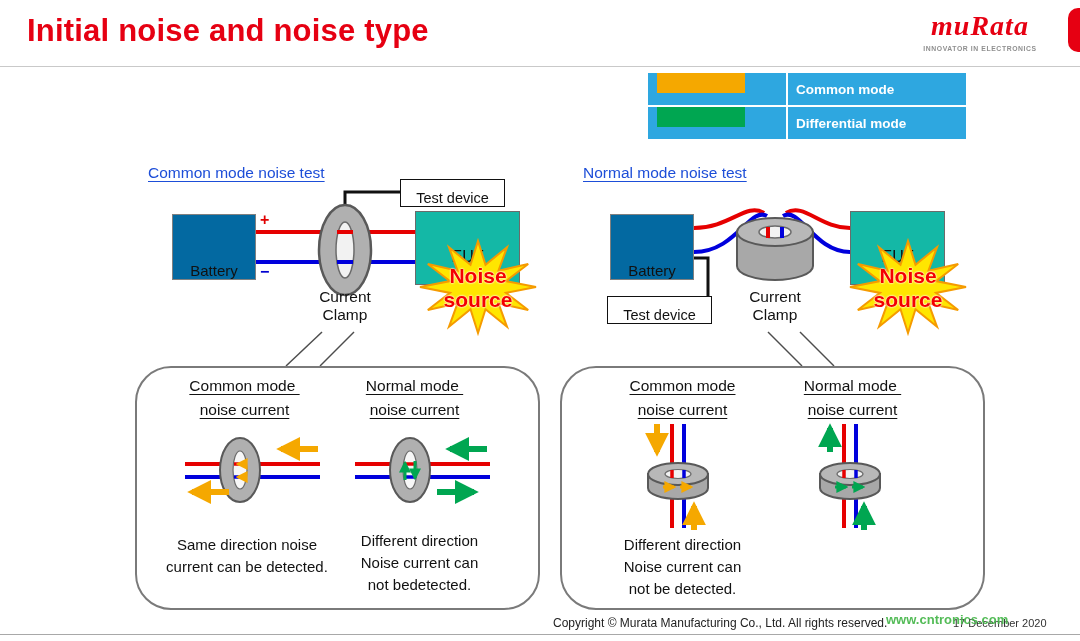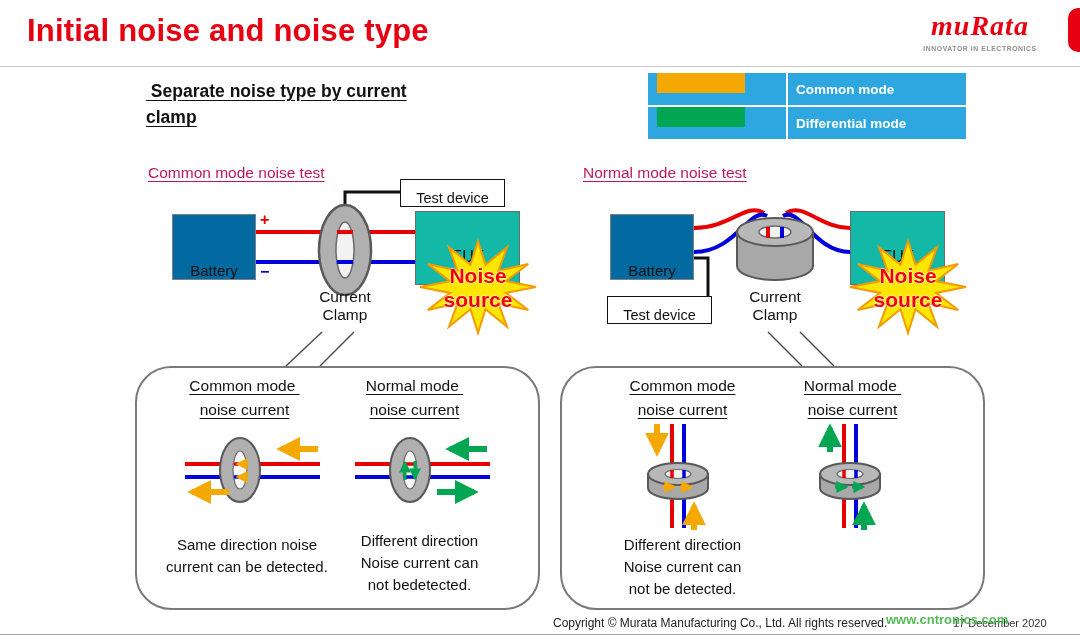--- a/index.html
+++ b/index.html
@@ -24,21 +24,21 @@
   .logo-mark{left:1068px;top:8px;width:12px;height:44px;background:#E60012;border-radius:10px 0 0 10px;}
 
   .legend{left:648px;top:73px;width:318px;height:66px;background:#fff;
           display:grid;grid-template-rows:1fr 1fr;row-gap:2px;}
   .legend-row{display:grid;grid-template-columns:138px 1fr;background:#2EA7E0;}
   .legend-swatch{width:88px;height:20px;align-self:center;margin-left:9px;}
   .legend-label{display:flex;align-items:center;border-left:2px solid #fff;padding-left:8px;
                 color:#fff;font-weight:bold;font-size:13.5px;}
 
   .subtitle{left:146px;top:78px;width:360px;font-size:17.5px;font-weight:bold;line-height:1.5;color:#111;}
-  .sect-head{font-size:15.5px;color:#be185d;}
+  .sect-head{font-size:15.5px;color:#1d4ed8;}
 
   .box{position:absolute;display:flex;align-items:flex-end;justify-content:center;box-sizing:border-box;}
   .test-device{background:#fff;border:1.6px solid #111;font-size:14.5px;}
   .battery{background:#0369a1;border:1.6px solid #808080;font-size:15px;}
   .eut{background:#14b8a6;border:1.6px solid #6b6b6b;font-size:16px;}
 
   .polarity{font-size:16px;font-weight:bold;line-height:1;}
   .clamp-label{font-size:15.5px;line-height:1.15;}
   .noise{font-size:21px;font-weight:bold;color:#f40000;line-height:1.15;
          text-shadow:0 0 2px #fff,0 0 2px #fff;}
@@ -108,22 +108,20 @@
       <div class="legend-label">Common mode</div>
     </div>
     <div class="legend-row">
       <div>
           <div class="legend-swatch" style="background:#00A651;"></div>
         </div>
       <div class="legend-label">Differential mode</div>
     </div>
   </div>
 
-  <div class="abs subtitle preline ul z2">&nbsp;Separate noise type by current
-clamp</div>
 
   <div class="abs sect-head ul z2" style="left:148px;top:164px;">Common mode noise test</div>
   <div class="box test-device z2" style="left:400px;top:179px;width:105px;height:28px;">
     <span>Test device</span>
   </div>
   <div class="box battery z2" style="left:172px;top:214px;width:84px;height:66px;">
     <span>Battery</span>
   </div>
   <div class="abs polarity z2" style="left:260px;top:212px;color:#e00000;">+</div>
   <div class="abs polarity z2" style="left:260px;top:264px;color:#0000d0;">−</div>

